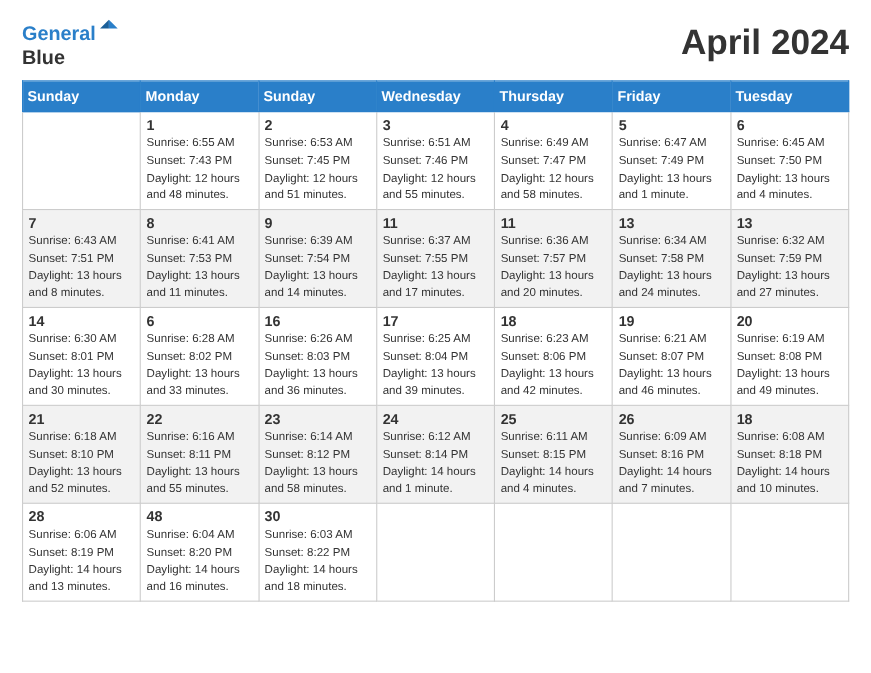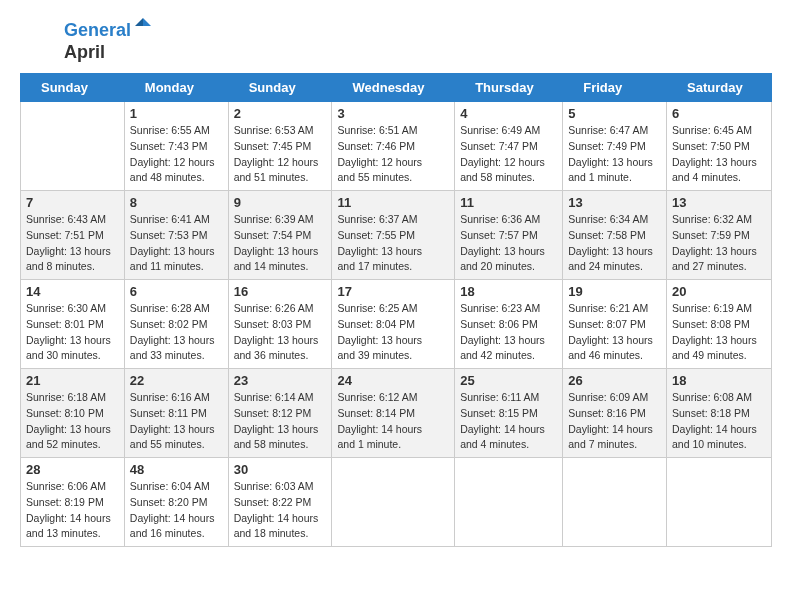--- a/index.html
+++ b/index.html
@@ -21,21 +21,20 @@
       align-items: center;
     }
     .logo-text {
       font-size: 18px;
       font-weight: bold;
       color: #333;
       line-height: 1.2;
     }
     .logo-text span {
       color: #2a7fc9;
-      margin-left: 44px;
     }
     .logo-icon {
       width: 20px;
       height: 20px;
       margin-left: 2px;
       margin-top: -8px;
     }
     .title-section {
       text-align: right;
     }
@@ -49,21 +48,21 @@
       color: #555;
     }
     table {
       width: 100%;
       border-collapse: collapse;
       font-size: 11px;
     }
     thead tr th {
       background-color: #2a7fc9;
       color: #fff;
-      padding: 6px 20px;
+      padding: 6px 4px;
       text-align: left;
       font-size: 13px;
       font-weight: bold;
       border: 1px solid #2a7fc9;
     }
     tbody tr td {
       border: 1px solid #ccc;
       padding: 4px 5px;
       vertical-align: top;
       height: 80px;
@@ -97,39 +96,40 @@
 
 <div class="header">
   <div class="logo">
     <div>
       <div style="display:flex;align-items:center;">
         <div class="logo-text">
           <span>General</span><svg class="logo-icon" viewBox="0 0 20 20">
               <polygon points="10,2 18,10 10,10 10,2" fill="#2a7fc9"></polygon>
               <polygon points="10,2 10,10 2,10" fill="#1a5f99"></polygon>
             </svg><br>
-          <span style="color:#333;">April</span>
+          <span style="color:#333;">Blue</span>
         </div>
       </div>
     </div>
   </div>
   <div class="title-section">
+    <div class="month-title">April 2024</div>
   </div>
 </div>
 
 <table>
   <thead>
     <tr id="days-header">
         <th>Sunday</th>
         <th>Monday</th>
         <th>Sunday</th>
         <th>Wednesday</th>
         <th>Thursday</th>
         <th>Friday</th>
-        <th>Saturday</th>
+        <th>Tuesday</th>
       </tr>
   </thead>
   <tbody id="calendar-body">
   <tr>
         <td class="empty"></td>
         <td>
           <div class="day-num">1</div>
           <div class="day-info">Sunrise: 6:55 AM<br>Sunset: 7:43 PM<br>Daylight: 12 hours<br>and 48 minutes.</div>
         </td>
         <td>

